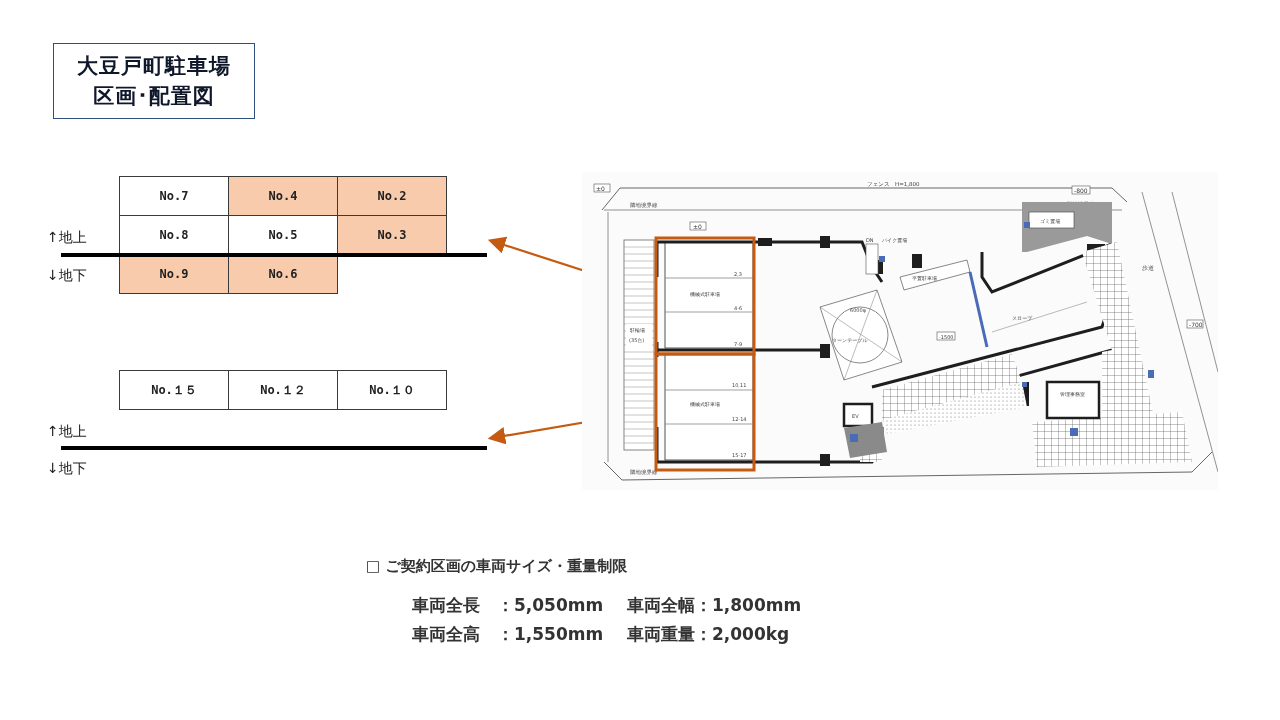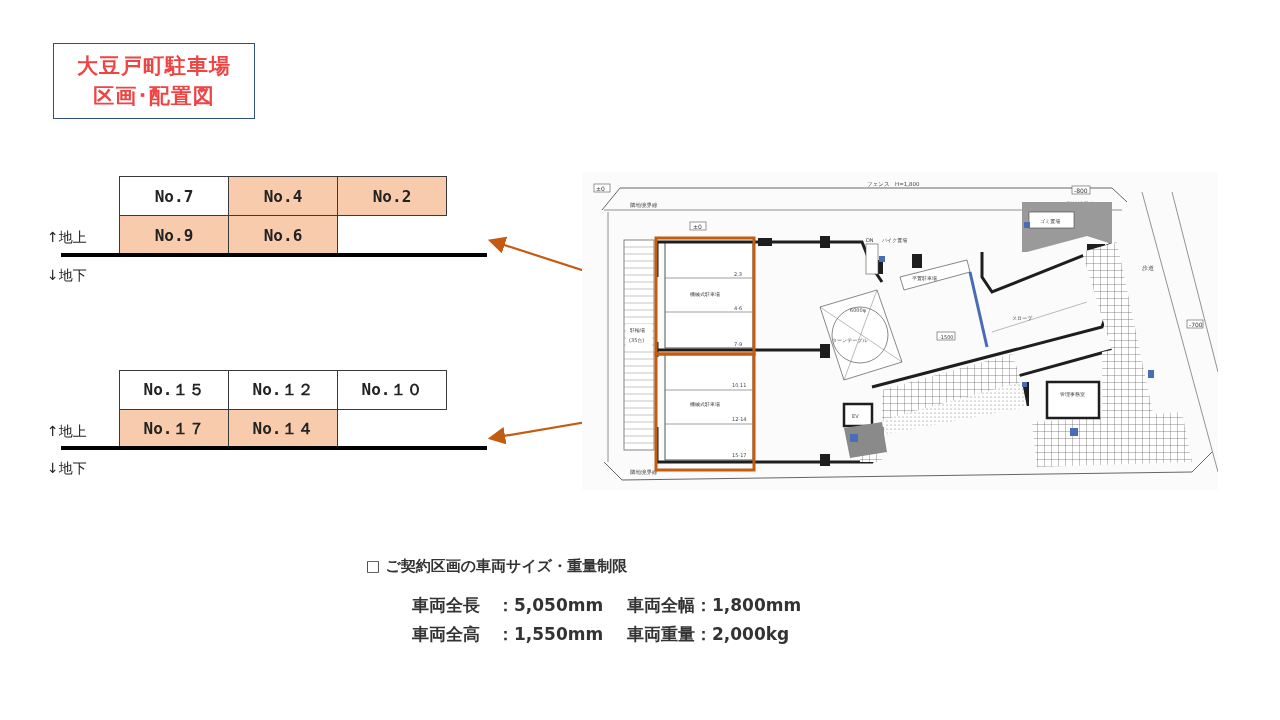--- a/index.html
+++ b/index.html
@@ -1,25 +1,25 @@
 <!DOCTYPE html>
 <html><head>
 <meta charset="utf-8">
 <style>
   html, body { margin:0; padding:0; }
   body { width:1280px; height:720px; background:#ffffff; position:relative; overflow:hidden;
          font-family:"DejaVu Sans", sans-serif; color:#262626; }
   .title-box { position:absolute; left:53px; top:43px; width:202px; height:76px;
                border:1px solid #2f4f7f; box-sizing:border-box; background:#fff;
                display:flex; flex-direction:column; align-items:center; justify-content:center; }
-  .title-box span { font-size:21px; font-weight:bold; color:#ef4444; line-height:30px; letter-spacing:1px; }
+  .title-box span { font-size:21px; font-weight:bold; color:#0f172a; line-height:30px; letter-spacing:1px; }
 
   .grid { position:absolute; border-collapse:collapse; }
   .grid td { width:108px; height:38px; border:1px solid #3a3a3a; text-align:center;
-             font-family:"DejaVu Sans Mono", monospace; font-size:16px; font-weight:bold; color:#222; padding:0; }
+             font-family:"DejaVu Sans Mono", monospace; font-size:12px; font-weight:bold; color:#222; padding:0; }
   .grid td.hl { background:#f8cbad;margin-top:28px; }
   .grid td.empty { border:none; background:transparent; }
 
   .ground { position:absolute; height:4px; background:#000; }
   .lvl { position:absolute; font-size:14px; color:#222; }
 
   .plan { position:absolute; left:582px; top:172px; width:636px; height:318px; }
 
   .specs-title { position:absolute; left:366px; top:557px; font-size:15px; font-weight:bold; color:#333; }
   .spec { position:absolute; font-size:17px; font-weight:bold; color:#333; }
@@ -35,41 +35,41 @@
 </div>
 
 <table class="grid" style="left:119px; top:176px;">
   <tbody>
       <tr>
     <td>No.7</td>
     <td class="hl">No.4</td>
     <td class="hl">No.2</td>
   </tr>
   <tr>
+    <td>No.8</td>
+    <td>No.5</td>
+    <td class="hl">No.3</td>
+  </tr>
+  <tr>
     <td class="hl">No.9</td>
     <td class="hl">No.6</td>
     <td class="empty"></td>
   </tr>
 </tbody>
   </table>
 <div class="ground" style="left:61px; top:253px; width:426px;"></div>
 <div class="lvl" style="left:47px; top:229px;">↑地上</div>
 <div class="lvl" style="left:47px; top:267px;">↓地下</div>
 
 <table class="grid" style="left:119px; top:370px;">
   <tbody>
       <tr>
     <td>No.１５</td>
     <td>No.１２</td>
     <td>No.１０</td>
-  </tr>
-  <tr>
-    <td class="hl">No.１７</td>
-    <td class="hl">No.１４</td>
-    <td class="empty"></td>
   </tr>
 </tbody>
   </table>
 <div class="ground" style="left:61px; top:446px; width:426px;"></div>
 <div class="lvl" style="left:47px; top:423px;">↑地上</div>
 <div class="lvl" style="left:47px; top:460px;">↓地下</div>
 
 <svg style="position:absolute; left:0; top:0;" width="1280" height="720">
   <defs>
     <marker id="ah" markerWidth="8" markerHeight="8" refX="6" refY="4" orient="auto">

